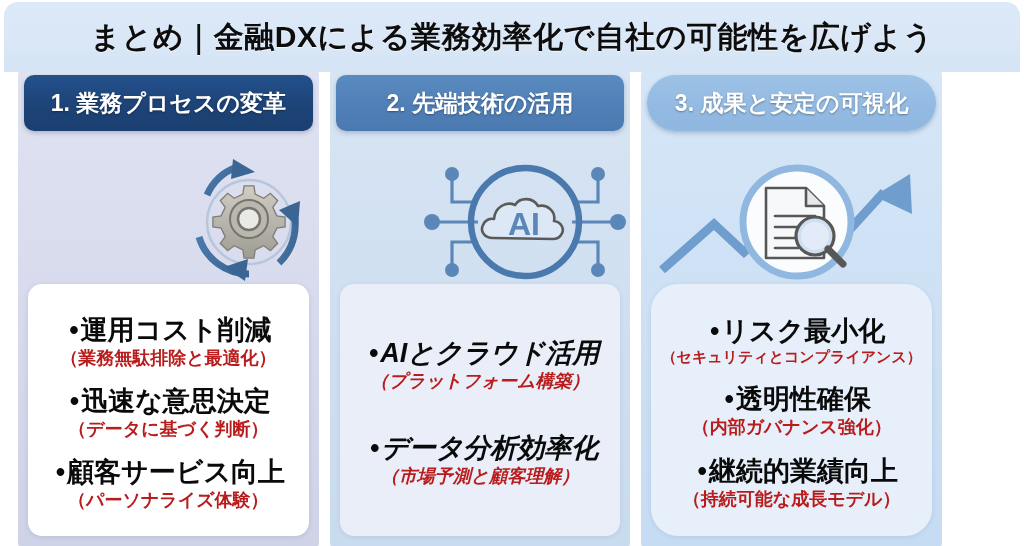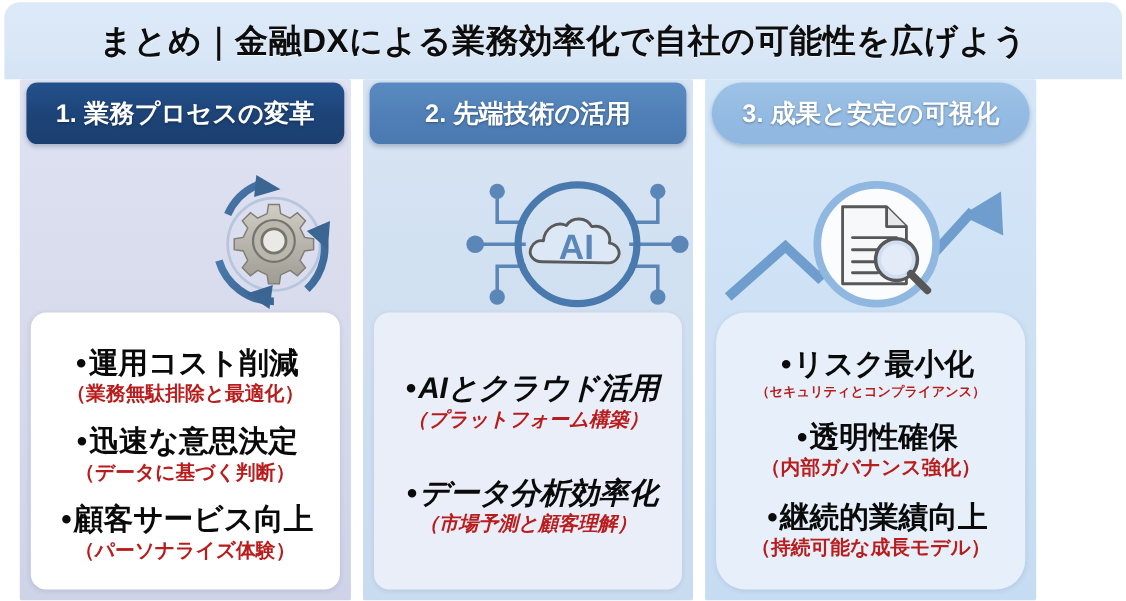--- a/index.html
+++ b/index.html
@@ -140,21 +140,21 @@
     font-weight: bold;
     color: #b91c1c;
     line-height: 1.2;
     white-space: nowrap;
     text-align: center;
     margin-top: 1px;
   }
   .col-3 .bullet-main { padding-left: 12px; }
   .col-2 .bullet-main { padding-left: 8px; }
 
-  .sub-small { font-size: 12px; }
+  .sub-small { font-size: 15px; }
 
   svg { display: block; }
 </style>
 </head>
 <body>
 
 <div class="slide">
 
   <div class="title-band">
     <div class="title-text">まとめ｜金融DXによる業務効率化で自社の可能性を広げよう</div>

